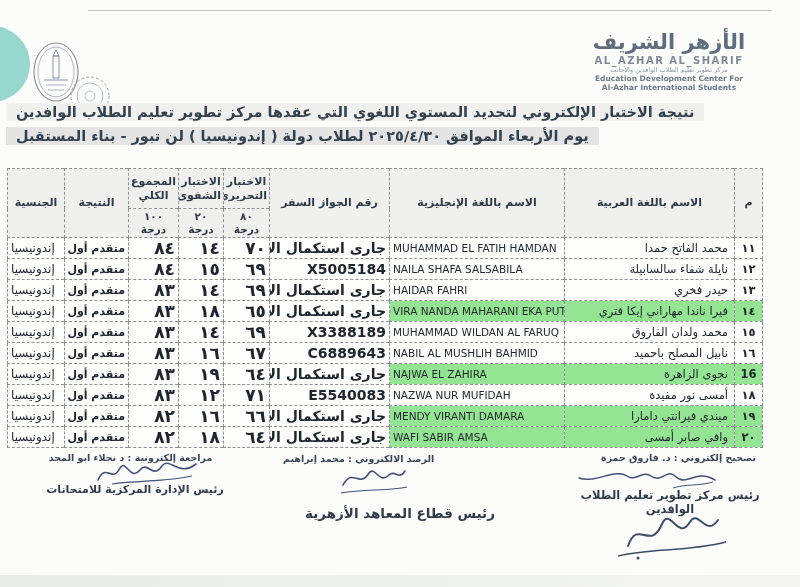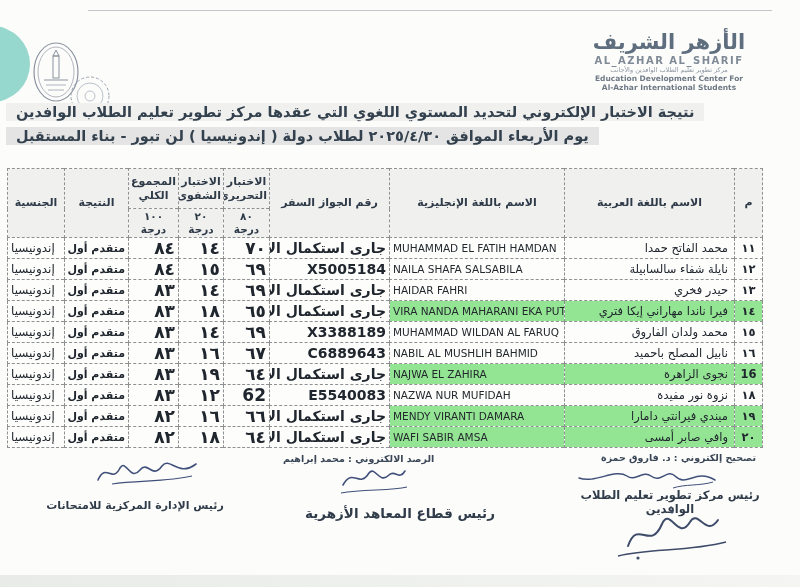--- a/index.html
+++ b/index.html
@@ -195,24 +195,24 @@
             <td class="c-en hl">NAJWA EL ZAHIRA</td>
             <td class="c-pass">جارى استكمال الأوراق</td>
             <td class="c-num">٦٤</td>
             <td class="c-num">١٩</td>
             <td class="c-num">٨٣</td>
             <td class="c-res">متقدم أول</td>
             <td class="c-nat">إندونيسيا</td>
           </tr>
           <tr>
             <td class="c-index">١٨</td>
-            <td class="c-ar">نزوة نور مفيدة</td>
+            <td class="c-ar">أمسى نور مفيدة</td>
             <td class="c-en">NAZWA NUR MUFIDAH</td>
             <td class="c-pass">E5540083</td>
-            <td class="c-num">62</td>
+            <td class="c-num">٧١</td>
             <td class="c-num">١٢</td>
             <td class="c-num">٨٣</td>
             <td class="c-res">متقدم أول</td>
             <td class="c-nat">إندونيسيا</td>
           </tr>
           <tr>
             <td class="c-index hl">١٩</td>
             <td class="c-ar hl">ميندي فيرانتي دامارا</td>
             <td class="c-en hl">MENDY VIRANTI DAMARA</td>
             <td class="c-pass">جارى استكمال الأوراق</td>
@@ -230,24 +230,25 @@
             <td class="c-num">٦٤</td>
             <td class="c-num">١٨</td>
             <td class="c-num">٨٢</td>
             <td class="c-res">متقدم أول</td>
             <td class="c-nat">إندونيسيا</td>
           </tr>
         </tbody>
     </table>
   </div>
 
+  <div class="f-label" style="top:452px; right:572px; width:195px; text-align:center;">مراجعة إلكترونية : د نجلاء ابو المجد</div>
   <div class="f-label" style="top:453px; right:342px; width:175px; text-align:left;">الرصد الالكتروني :   محمد إبراهيم</div>
   <div class="f-label" style="top:452px; right:44px; width:180px; text-align:right;">تصحيح إلكتروني : د. فاروق حمزة</div>
 
-  <div class="f-title" style="top:483px; right:565px; width:200px; font-size:11px; text-align:center;margin-top:16px;">رئيس الإدارة المركزية للامتحانات</div>
+  <div class="f-title" style="top:483px; right:565px; width:200px; font-size:11px; text-align:center;">رئيس الإدارة المركزية للامتحانات</div>
   <div class="f-title" style="top:488px; right:30px; width:200px; font-size:11.5px; text-align:center;">رئيس مركز تطوير تعليم الطلاب الوافدين</div>
   <div class="f-title" style="top:505px; right:290px; width:220px; font-size:13.5px; text-align:center;">رئيس قطاع المعاهد الأزهرية</div>
 
   <div class="sig" style="top:456px; left:92px;">
     <svg width="110" height="32" viewBox="0 0 110 32">
       <path d="M6 24 C14 6 20 28 28 12 C34 2 38 26 48 14 C56 4 60 24 70 10 C78 0 86 22 104 8" fill="none" stroke="#41507a" stroke-width="1.6" stroke-linecap="round"></path>
       <path d="M20 28 C45 24 75 26 100 20" fill="none" stroke="#41507a" stroke-width="1.2"></path>
     </svg>
   </div>
   <div class="sig" style="top:463px; left:335px;">

